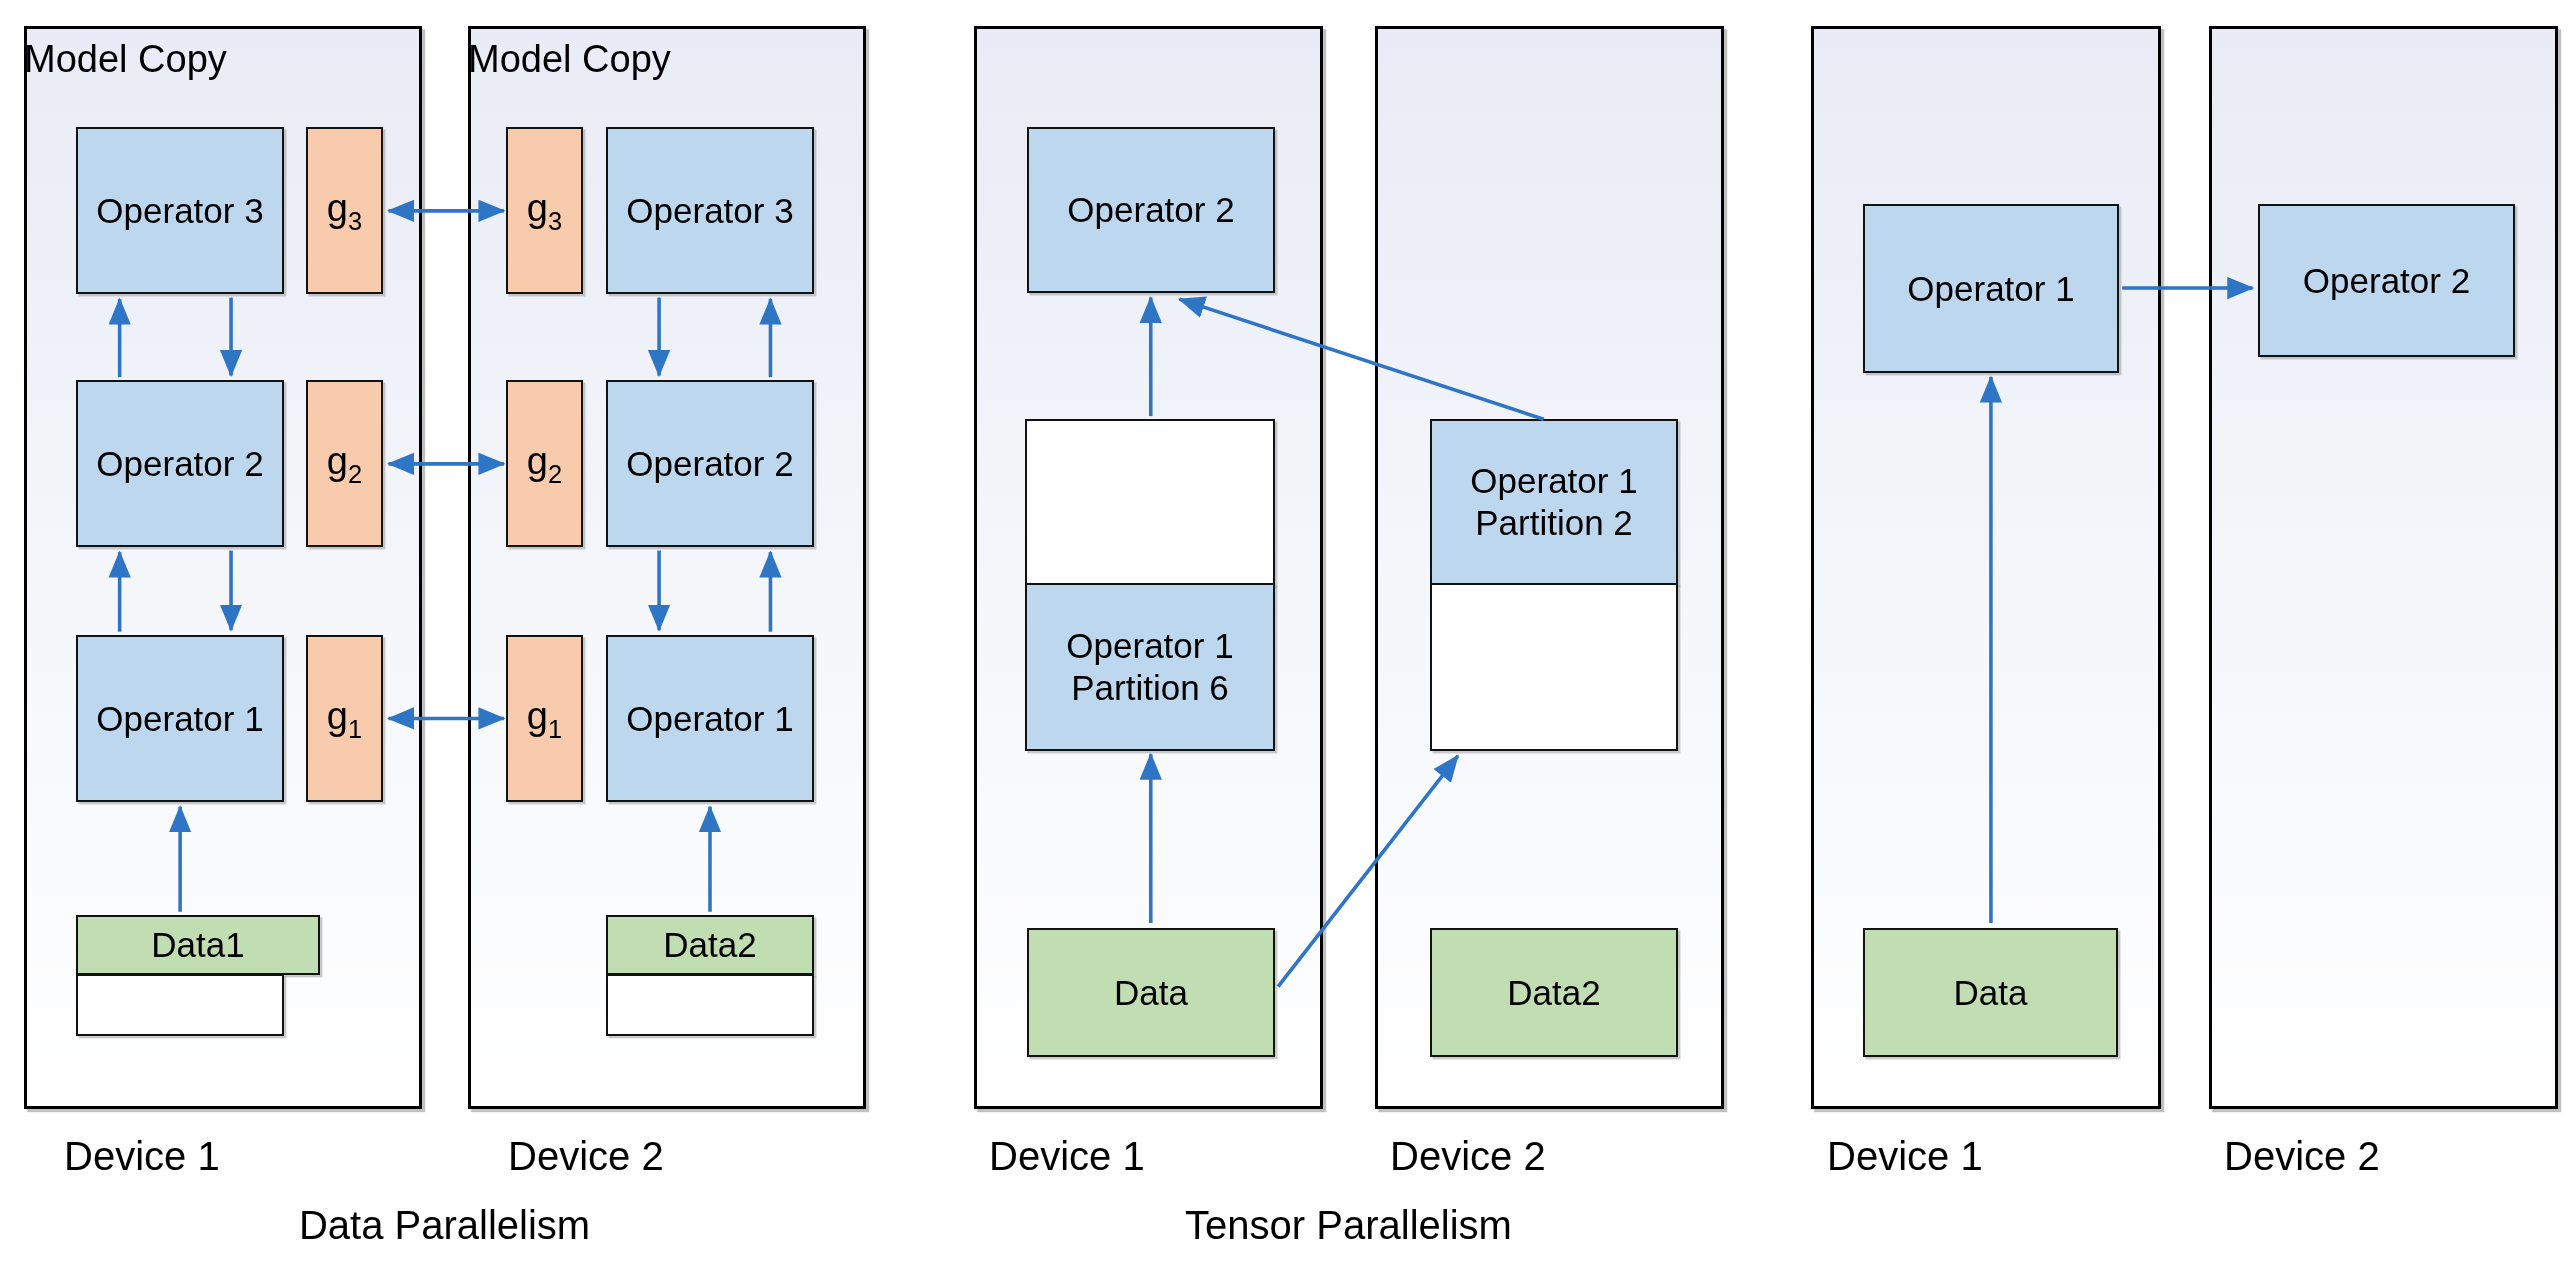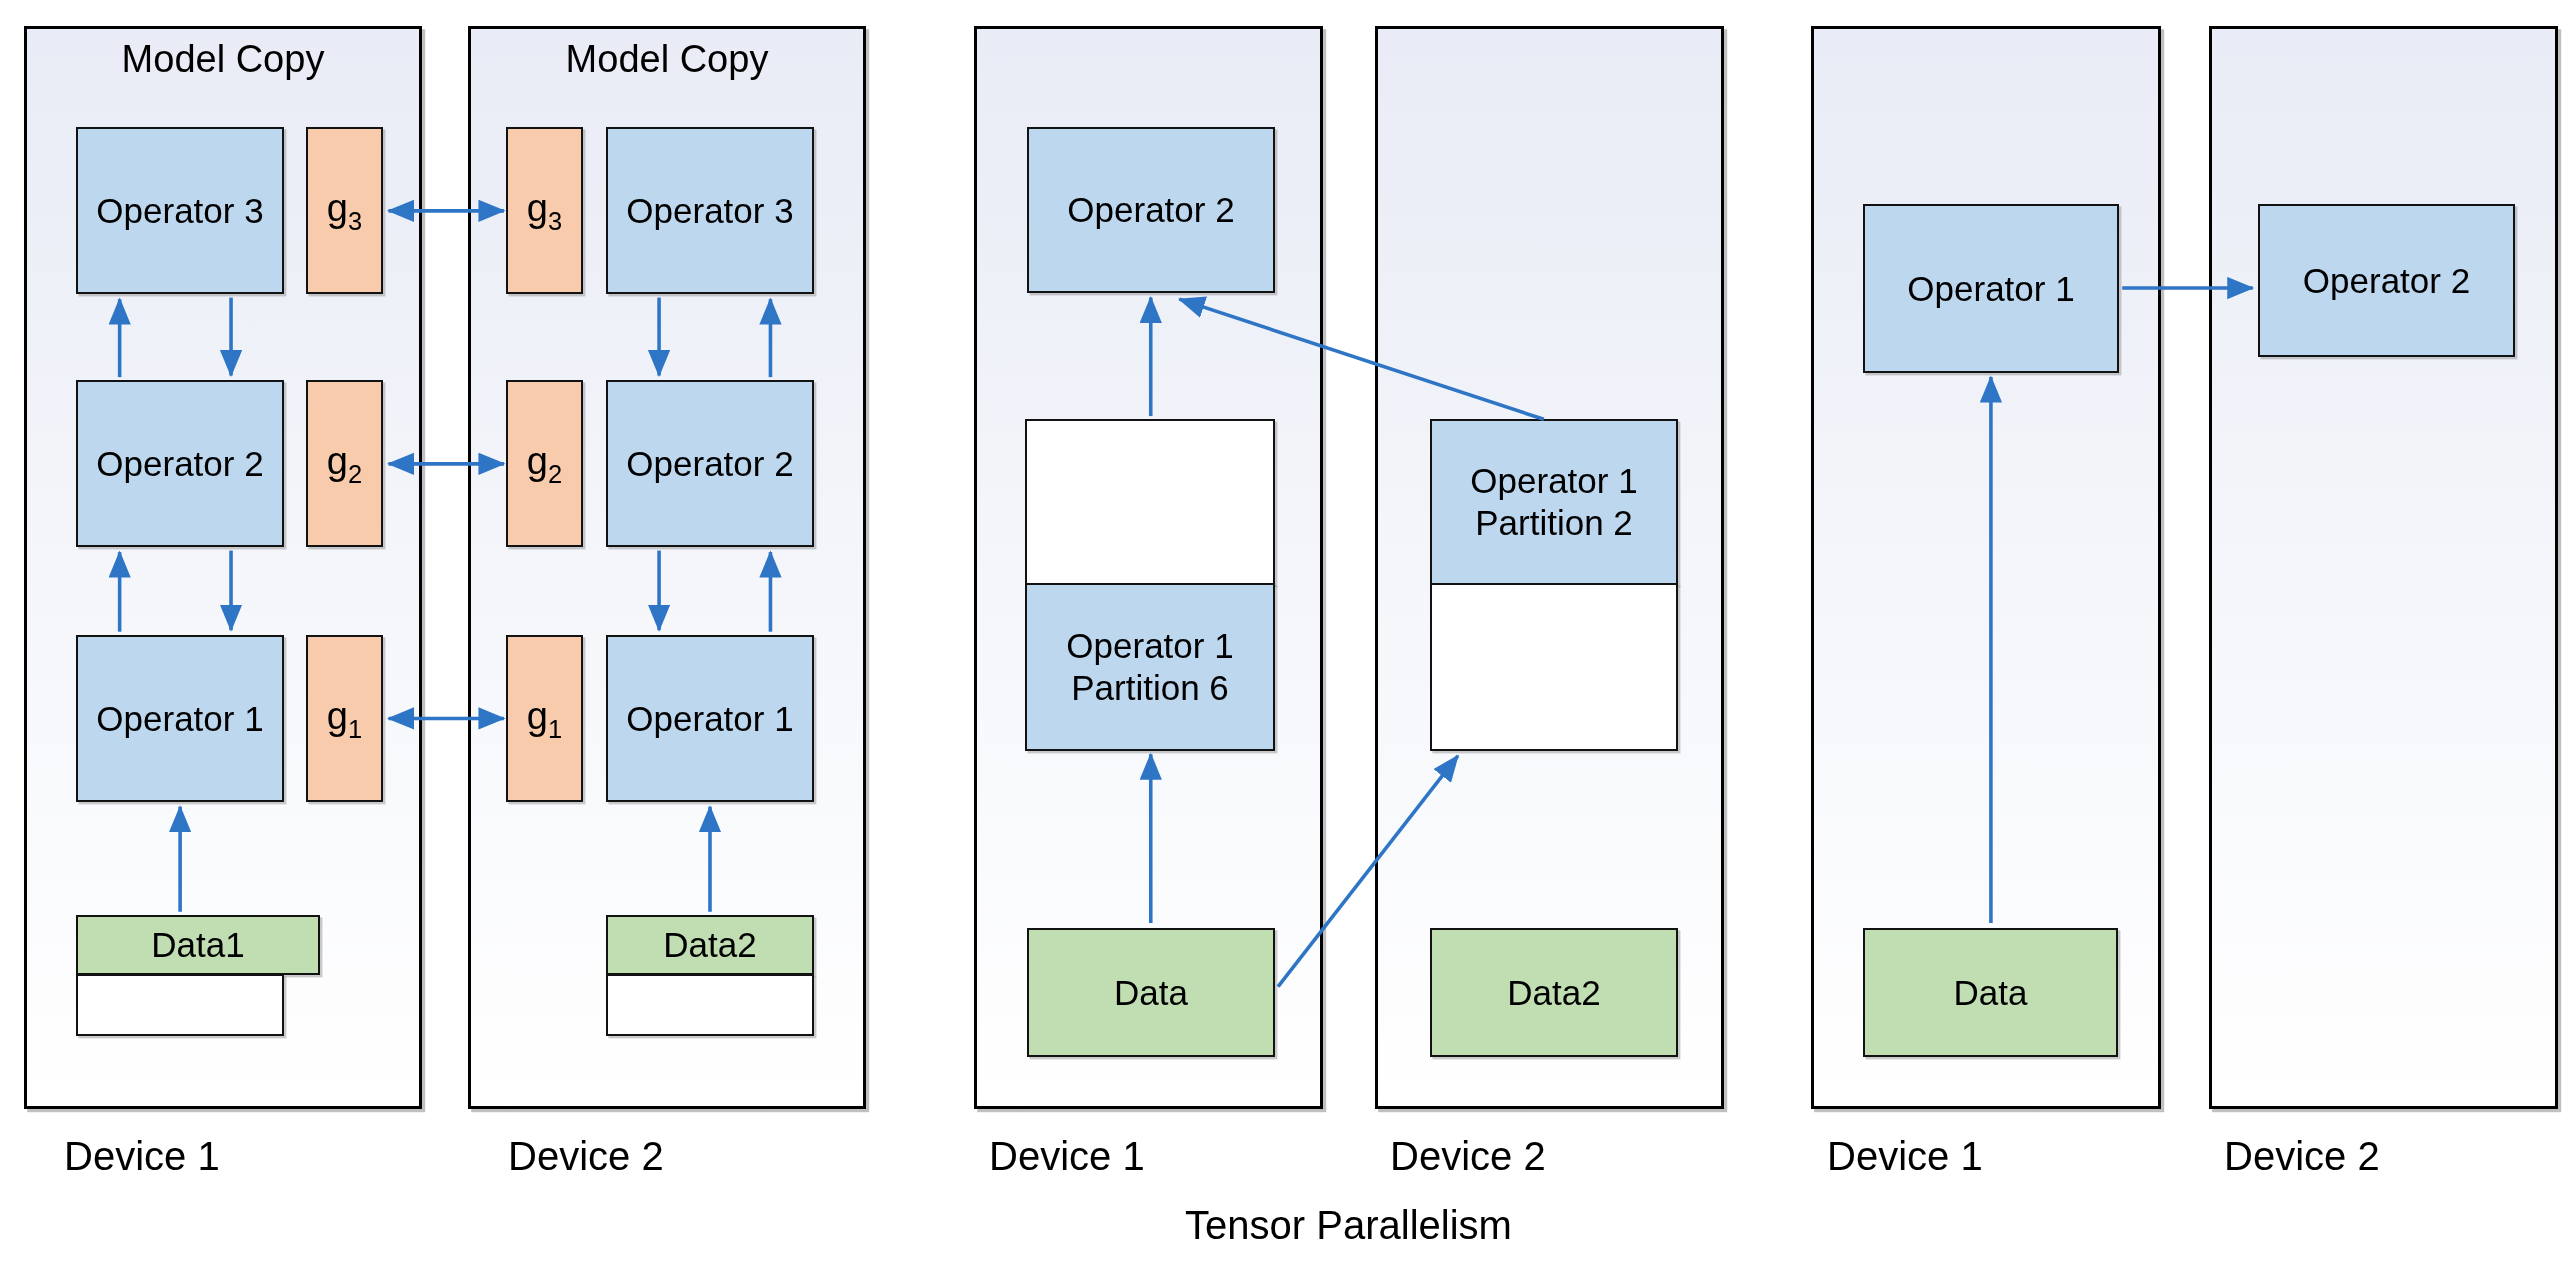--- a/index.html
+++ b/index.html
@@ -20,21 +20,21 @@
   .orange { background:var(--gradient_fill,#F8CBAD); }
   .green  { background:var(--data_fill,#C0DEB2); }
   .white  { background:var(--empty_fill,#FFFFFF); }
 
   .op-dp { padding:0 17.5px; }           
   .glabel { font-size:38px;justify-content:center; }
   .glabel sub { font-size:25.5px; line-height:1; }
 
   .two-line span { display:block; }
 
-  .model-copy { position:absolute; text-align:center; font-size:38px; }
+  .model-copy { position:absolute; font-size:38px; }
   .dev-label  { position:absolute; text-align:left; font-size:40px; }
   .sec-title  { position:absolute; text-align:center; font-size:40px; }
 
   svg.arrows { position:absolute; left:0; top:0; width:2576px; height:1269px; }
   .arrowline { stroke:var(--arrow,#2E75C6); stroke-width:4.5; fill:none; }
   .ah { fill:var(--arrow,#2E75C6); }
 </style>
 </head>
 <body>
 
@@ -83,20 +83,21 @@
       <span>
       <span>g</span><sub>1</sub></span>
     </div>
   <div class="box blue op-dp" style="left:606px;top:635px;width:208px;height:167px">Operator 1</div>
 
   <div class="box green" style="left:606px;top:915px;width:208px;height:60px">Data2</div>
   <div class="box white" style="left:606px;top:974px;width:208px;height:62px"></div>
 
   <div class="dev-label" style="left:64px;top:1134px;width:318px">Device 1</div>
   <div class="dev-label" style="left:508px;top:1134px;width:318px">Device 2</div>
+  <div class="sec-title" style="left:166px;top:1203px;width:557px">Data Parallelism</div>
 
   <div class="device" style="left:974px;top:25.5px;width:349px;height:1083px"></div>
   <div class="device" style="left:1375px;top:25.5px;width:349px;height:1083px"></div>
 
   <div class="box blue" style="left:1027px;top:127px;width:248px;height:166px">Operator 2</div>
   <div class="box white" style="left:1025px;top:419px;width:250px;height:166px"></div>
   <div class="box blue two-line" style="left:1025px;top:583px;width:250px;height:168px">
       <span>
       <span>Operator 1</span>
       <span>Partition 6</span>

